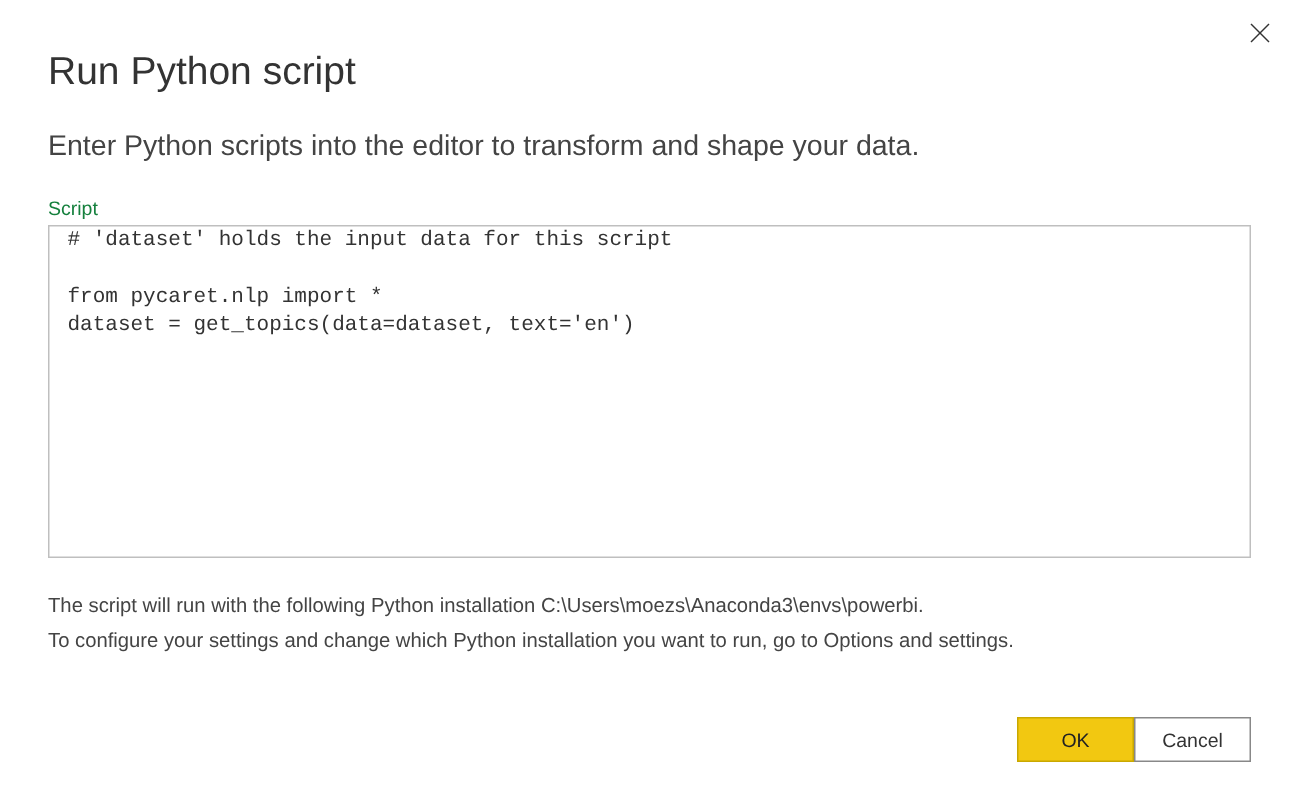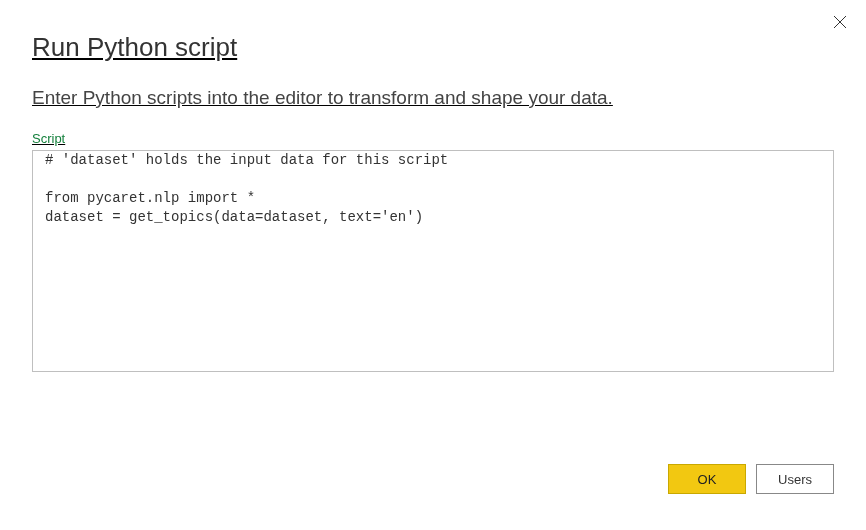--- a/index.html
+++ b/index.html
@@ -13,21 +13,20 @@
       width: 866px;
       height: 530px;
       position: relative;
       overflow: hidden;
     }
     .dialog {
       padding: 24px 32px 20px 32px;
       width: 100%;
       height: 100%;
       position: relative;
-      text-decoration: underline;
     }
     .close-btn {
       position: absolute;
       top: 10px;
       right: 14px;
       width: 24px;
       height: 24px;
       cursor: pointer;
       display: flex;
       align-items: center;
@@ -72,24 +71,23 @@
       background: #ffffff;
     }
     .info-text {
       font-size: 13.5px;
       color: #444;
       margin-top: 16px;
       line-height: 1.7;
     }
     .button-row {
       position: absolute;
-      bottom: 36px;
+      bottom: 22px;
       right: 32px;
       display: flex;
-      gap: 10px;
     }
     .btn {
       min-width: 78px;
       height: 30px;
       border: 1px solid #888;
       background: #ffffff;
       font-size: 13px;
       color: #333;
       cursor: pointer;
       display: flex;
@@ -119,19 +117,23 @@
 
   <p class="subtitle">Enter Python scripts into the editor to transform and shape your data.</p>
 
   <div class="field-label">Script</div>
 
   <textarea class="script-box" spellcheck="false" style=""># 'dataset' holds the input data for this script
 
 from pycaret.nlp import *
 dataset = get_topics(data=dataset, text='en')</textarea>
 
+  <div class="info-text">
+    <div>The script will run with the following Python installation C:\Users\moezs\Anaconda3\envs\powerbi.</div>
+    <div>To configure your settings and change which Python installation you want to run, go to Options and settings.</div>
+  </div>
 
   <div class="button-row">
     <button class="btn btn-primary">OK</button>
-    <button class="btn">Users</button>
+    <button class="btn">Cancel</button>
   </div>
 
 </div>
 
 </body></html>

